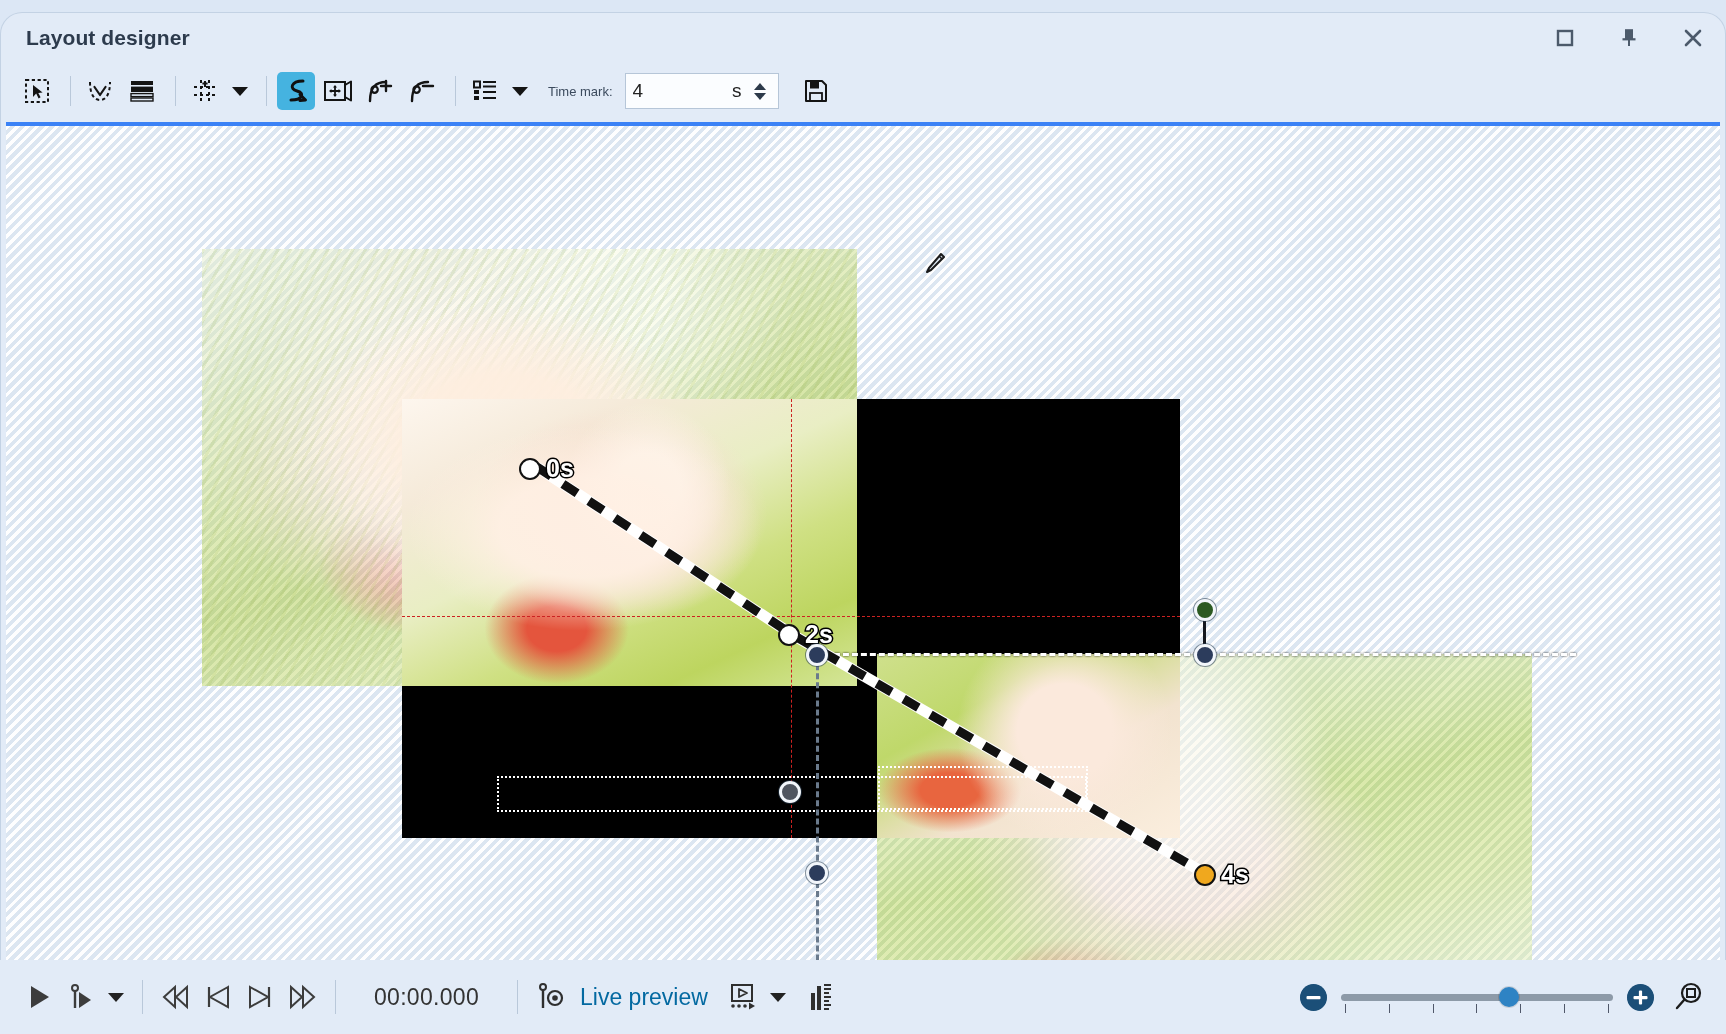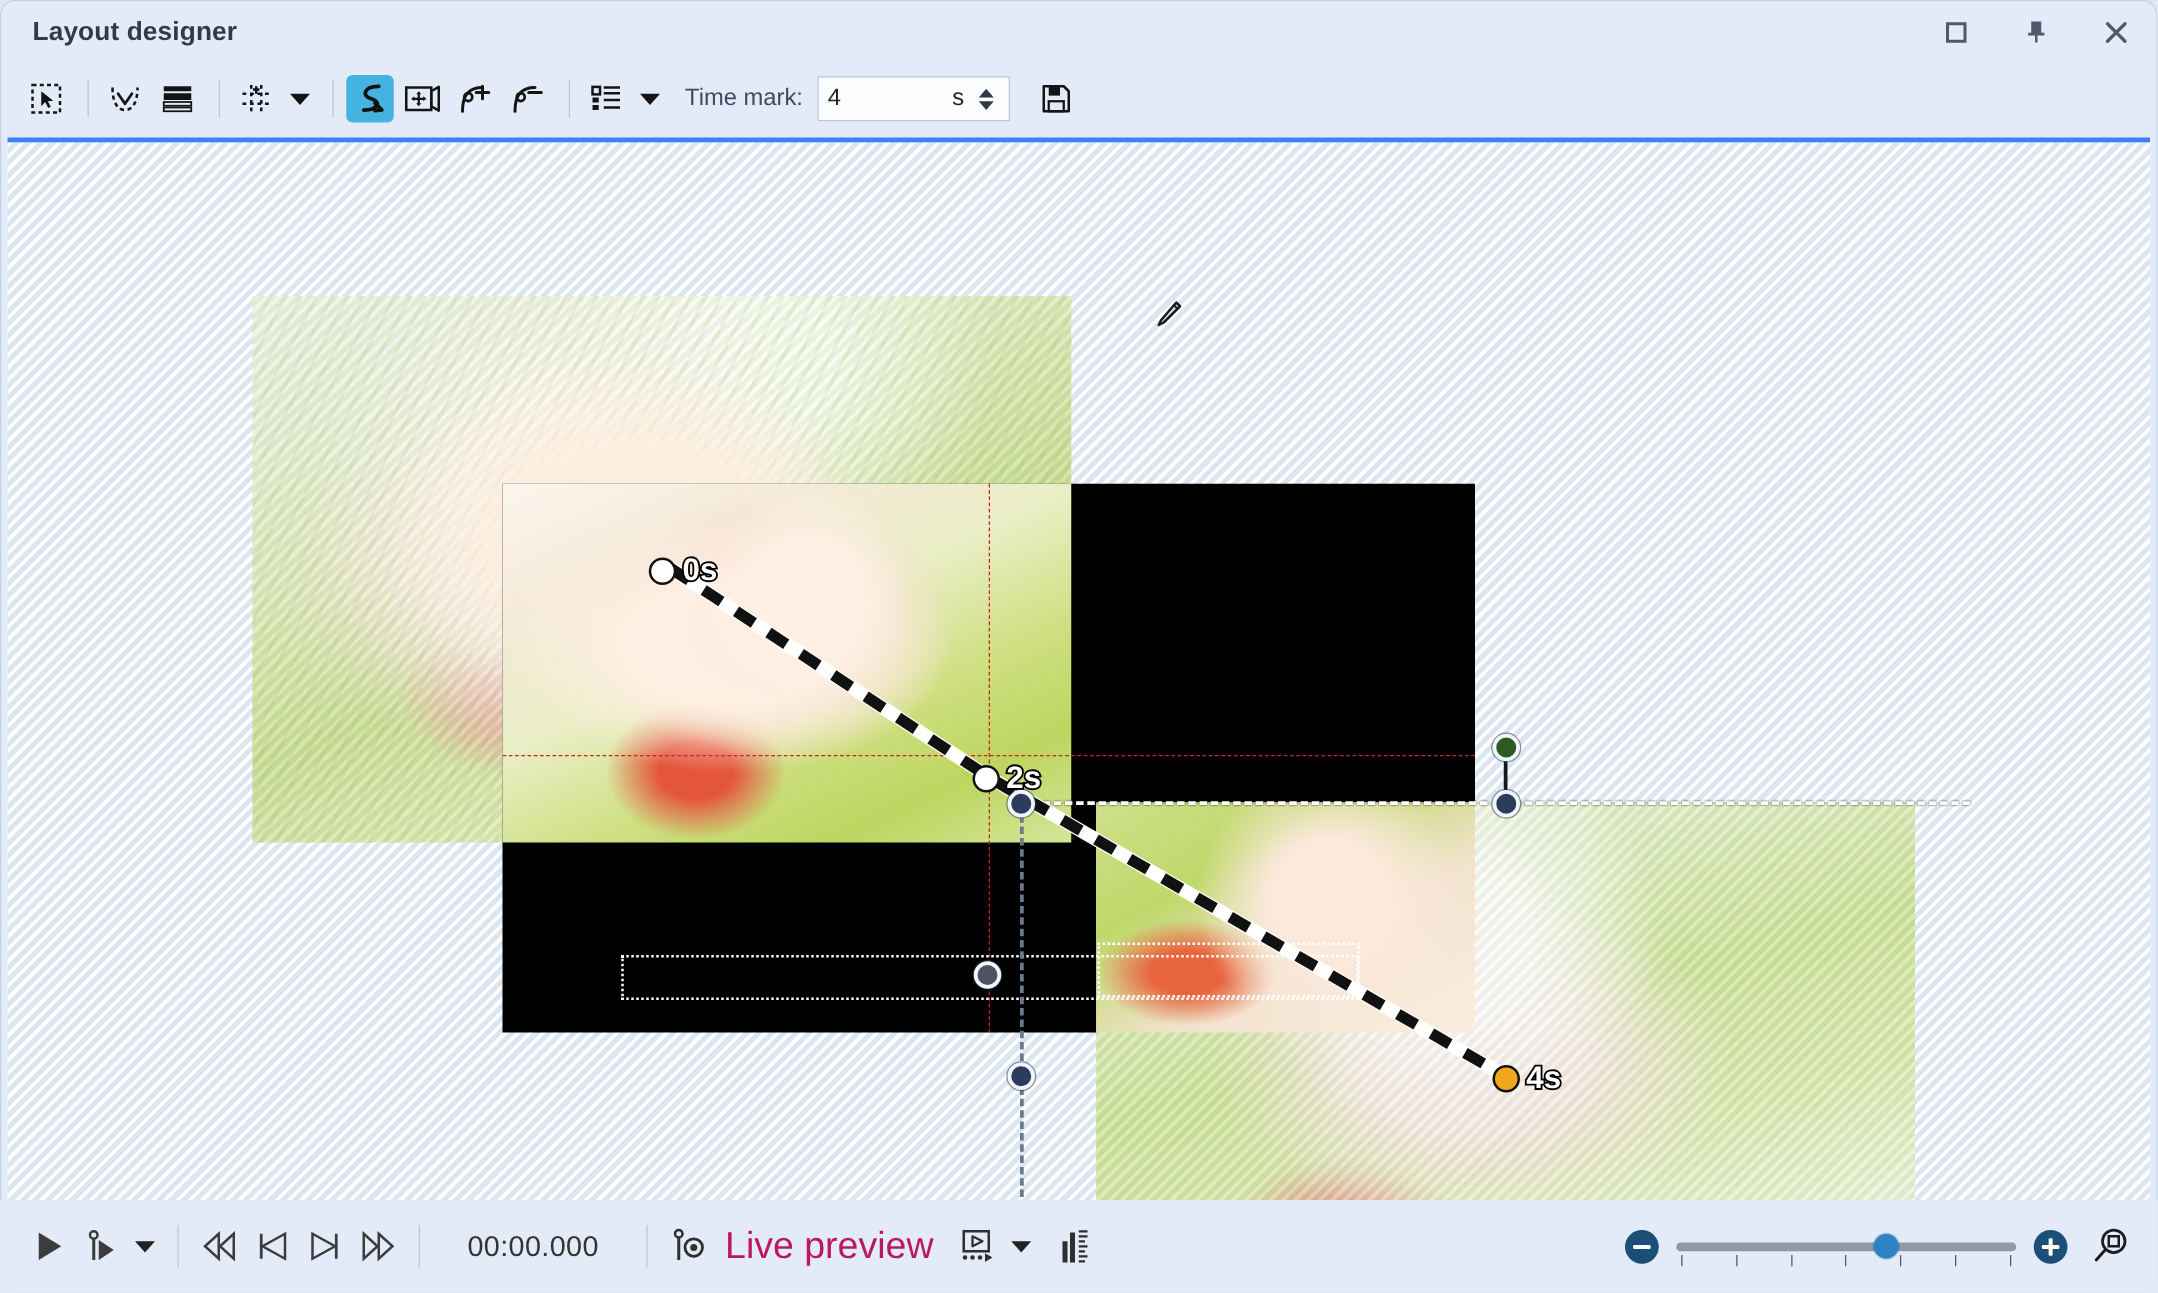--- a/index.html
+++ b/index.html
@@ -5,23 +5,23 @@
   html,body{margin:0;padding:0;}
   body{
     width:1726px;height:1034px;overflow:hidden;
     background:#dce7f5;
     font-family:"Liberation Sans", sans-serif;
     -webkit-font-smoothing:antialiased;
   }
   #app{
     position:absolute;inset:0;
     background:#e2ebf7;
-    border-radius:12px;
+    border-radius:22px;
     box-shadow:inset 0 0 0 1px #c3d2e4;
-    display:flex;flex-direction:column;
+    display:flex;flex-direction:column;margin-top:12px;
   }
 
   
   .titlebar{
     height:52px;flex:0 0 52px;position:relative;
     display:flex;align-items:center;
   }
   .title-text{
     margin-left:26px;font-size:21px;font-weight:bold;color:#2d3b4d;
     letter-spacing:.1px;
@@ -41,21 +41,21 @@
     width:38px;height:38px;display:flex;align-items:center;justify-content:center;
     border-radius:5px;cursor:pointer;color:#1b1b1b;margin-right:4px;
   }
   .tb-btn.active{background:#45b3e0;}
   .tb-arrow{
     width:24px;height:38px;display:flex;align-items:center;justify-content:center;
     cursor:pointer;margin-right:4px;
   }
   .tb-sep{width:1px;height:30px;background:#b9c8da;margin:0 10px;}
   .tb-label{
-    font-size:19px;color:#3c4b5e;margin-left:12px;margin-right:12px;white-space:nowrap;
+    font-size:13px;color:#3c4b5e;margin-left:12px;margin-right:12px;white-space:nowrap;
   }
   .timemark-field{
     width:152px;height:34px;background:#fbfdff;border:1px solid #b6c6d8;
     display:flex;align-items:center;position:relative;
   }
   .timemark-field input{
     border:0;background:transparent;outline:none;width:88px;height:30px;
     font-size:19px;color:#222;padding-left:7px;font-family:"Liberation Sans",sans-serif;
   }
   .tm-unit{font-size:19px;color:#222;position:absolute;right:36px;}
@@ -195,21 +195,21 @@
   .bottombar{
     height:74px;flex:0 0 74px;display:flex;align-items:center;
     padding:0 18px;gap:0;background:#e2ebf7;text-align:right;
   }
   .bb-btn{
     width:42px;height:42px;display:flex;align-items:center;justify-content:center;
     cursor:pointer;color:#3a3a3a;border-radius:4px;
   }
   .bb-sep{width:1px;height:34px;background:#b9c8da;margin:0 12px;}
   .timecode{font-size:23px;color:#333;margin:0 26px;letter-spacing:.3px;}
-  .livepreview{font-size:30px;color:#be185d;margin-left:8px;white-space:nowrap;}
+  .livepreview{font-size:23px;color:#0369a1;margin-left:8px;white-space:nowrap;}
   .spacer{flex:1 1 auto;}
 
   .zoomctl{display:flex;align-items:center;gap:14px;}
   .circ-btn{
     width:27px;height:27px;border-radius:50%;background:#1b4f78;
     display:flex;align-items:center;justify-content:center;cursor:pointer;flex:0 0 auto;
   }
   .slider{
     position:relative;width:272px;height:27px;display:flex;align-items:center;cursor:pointer;
   }

